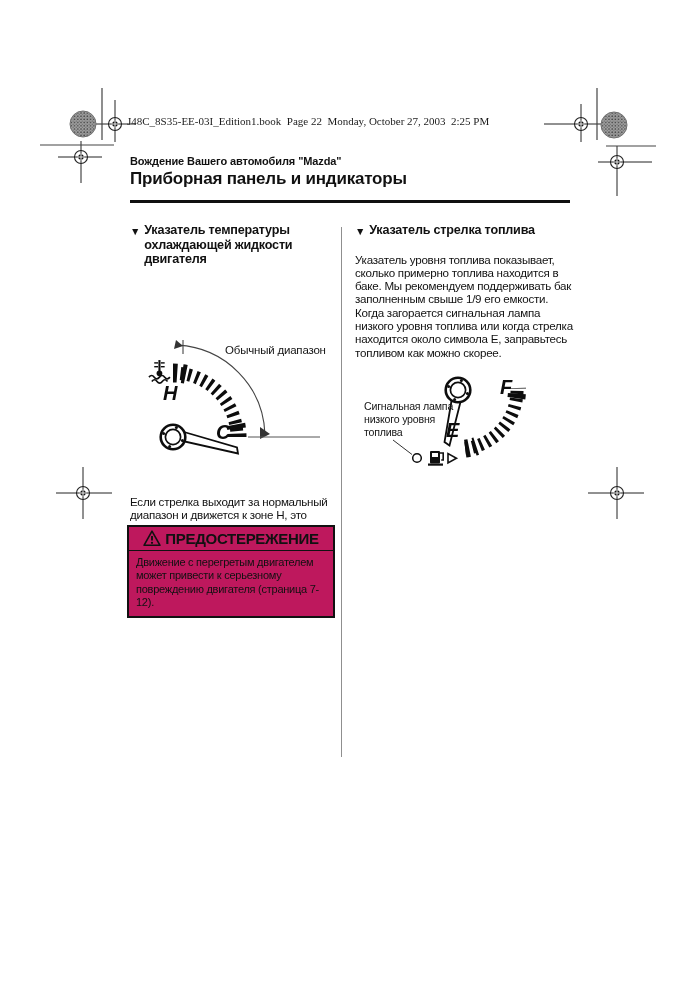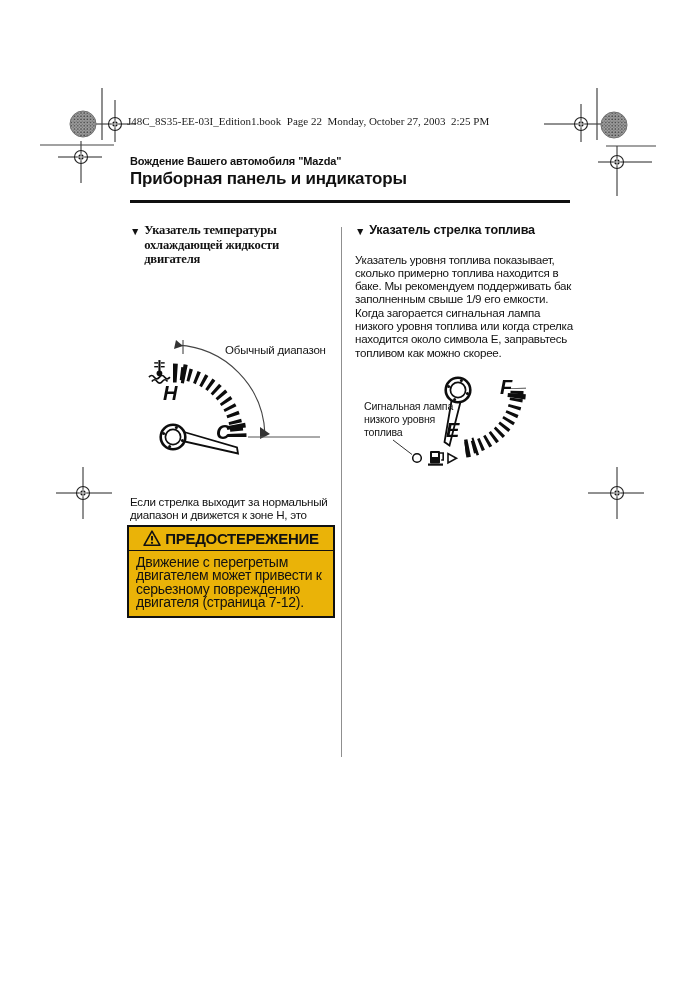--- a/index.html
+++ b/index.html
@@ -8,34 +8,34 @@
   .abs{position:absolute;}
   .marks-svg{position:absolute;left:0;top:0;pointer-events:none;}
   .print-header{left:127px;top:115px;font-family:"Liberation Serif",serif;font-size:11px;
                 color:#1c1c1c;white-space:pre;letter-spacing:0;}
   .kicker{left:130px;top:155px;font-size:11px;font-weight:bold;letter-spacing:-0.1px;}
   .title{left:130px;top:169px;font-size:17px;font-weight:bold;margin:0;letter-spacing:-0.2px;}
   .title-rule{left:130px;top:200px;width:440px;height:2.6px;background:#101010;}
   .col-divider{left:341px;top:227px;width:1px;height:571px;background:#8f8f8f;}
   .h3{display:flex;gap:4px;font-size:12.6px;font-weight:bold;line-height:14.5px;letter-spacing:-0.2px;}
   .h3 .marker{font-size:10.5px;padding-top:1px;}
-  .h3-left-text{max-width:163px;font-family:Liberation Serif, serif;}
+  .h3-left-text{max-width:163px;}
   .para{font-size:11.6px;line-height:13.3px;letter-spacing:-0.25px;}
   .p-left1{left:130px;top:271px;width:200px;}
   .p-left2{left:130px;top:474px;width:200px;margin-top:21px;}
   .p-right{left:355px;top:241px;width:218px;}
   .h-left{left:130px;top:223px;}
   .h-right{left:355px;top:223px;}
   .fig-temp{left:130px;top:338px;}
   .fig-fuel{left:360px;top:363px;}
-  .warning-box{left:127px;top:525px;width:204px;border:2px solid #111;background:#eab308;}
+  .warning-box{left:127px;top:525px;width:204px;border:2px solid #111;background:#be185d;}
   .warning-head{display:flex;align-items:center;justify-content:center;gap:4px;
                 padding:3px 0 3px 0;border-bottom:1.6px solid #111;
                 font-size:15px;font-weight:bold;letter-spacing:-0.3px;}
-  .warning-body{padding:5px 7px 7px 7px;font-size:14px;line-height:13.3px;letter-spacing:-0.25px;}
+  .warning-body{padding:5px 7px 7px 7px;font-size:11px;line-height:13.3px;letter-spacing:-0.25px;}
   .pagenum{left:127px;top:801px;font-family:"Liberation Serif",serif;font-weight:bold;font-size:19px;}
   .form-number{left:130px;top:888px;font-size:25px;color:#2e2e2e;letter-spacing:0.2px;}
   svg text{font-family:"Liberation Sans",sans-serif;}
   .gauge-letter{font-size:20px;font-weight:bold;font-style:italic;fill:#0d0d0d;}
   .fig-label{font-size:11.5px;fill:#141414;letter-spacing:-0.2px;}
   .fig-label-sm{font-size:10.6px;fill:#141414;letter-spacing:-0.2px;}
 </style>
 </head>
 <body>
 

